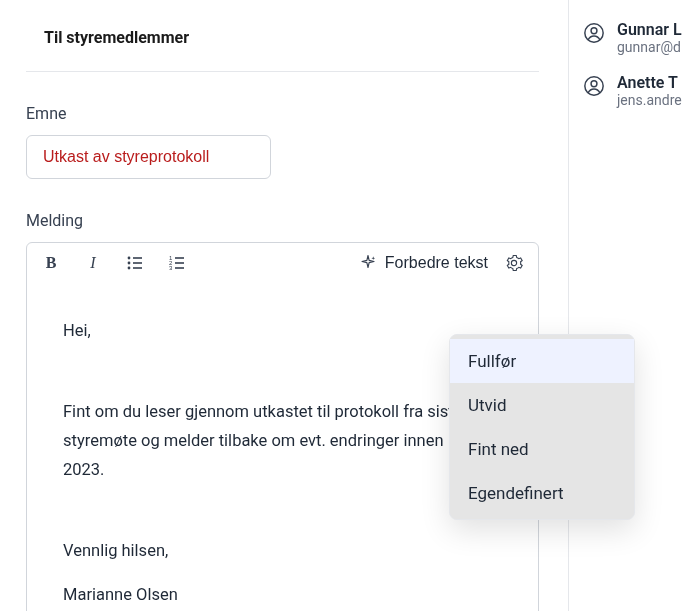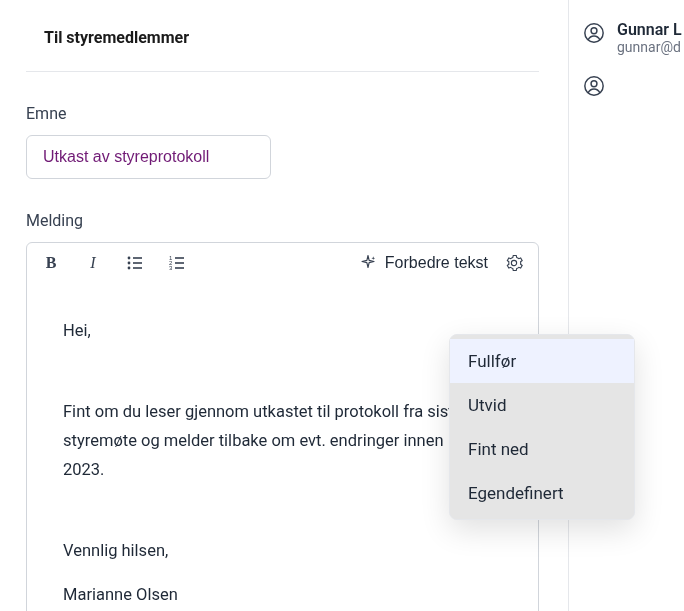--- a/index.html
+++ b/index.html
@@ -33,21 +33,21 @@
       margin-bottom: 12px;
     }
     .subject-input {
       border: 1px solid #d1d5db;
       border-radius: 6px;
       padding: 12px 16px;
       font-size: 16px;
       width: auto;
       display: inline-block;
       min-width: 245px;
-      color: #701a75;
+      color: #b91c1c;
     }
     .editor-wrap {
       border: 1px solid #d1d5db;
       border-radius: 6px;
       margin-top: 2px;
     }
     .toolbar {
       display: flex;
       align-items: center;
       padding: 10px 14px;
@@ -230,20 +230,24 @@
     </div>
   </div>
   <div class="contact">
     <span class="contact-icon">
       <svg width="22" height="22" viewBox="0 0 24 24">
           <circle cx="12" cy="12" r="10" fill="none" stroke="#374151" stroke-width="1.6"></circle>
           <circle cx="12" cy="9.5" r="3.2" fill="none" stroke="#374151" stroke-width="1.6"></circle>
           <path d="M5.5 19.5c1.4-2.8 4-4.3 6.5-4.3s5.1 1.5 6.5 4.3" fill="none" stroke="#374151" stroke-width="1.6"></path>
         </svg>
     </span>
+    <div>
+      <div class="contact-name">Anette T</div>
+      <div class="contact-email">jens.andre</div>
+    </div>
   </div>
 </div>
 
 <div class="popover">
   <div class="popover-item active">Fullfør</div>
   <div class="popover-item">Utvid</div>
   <div class="popover-item">Fint ned</div>
   <div class="popover-item">Egendefinert</div>
 </div>
 

